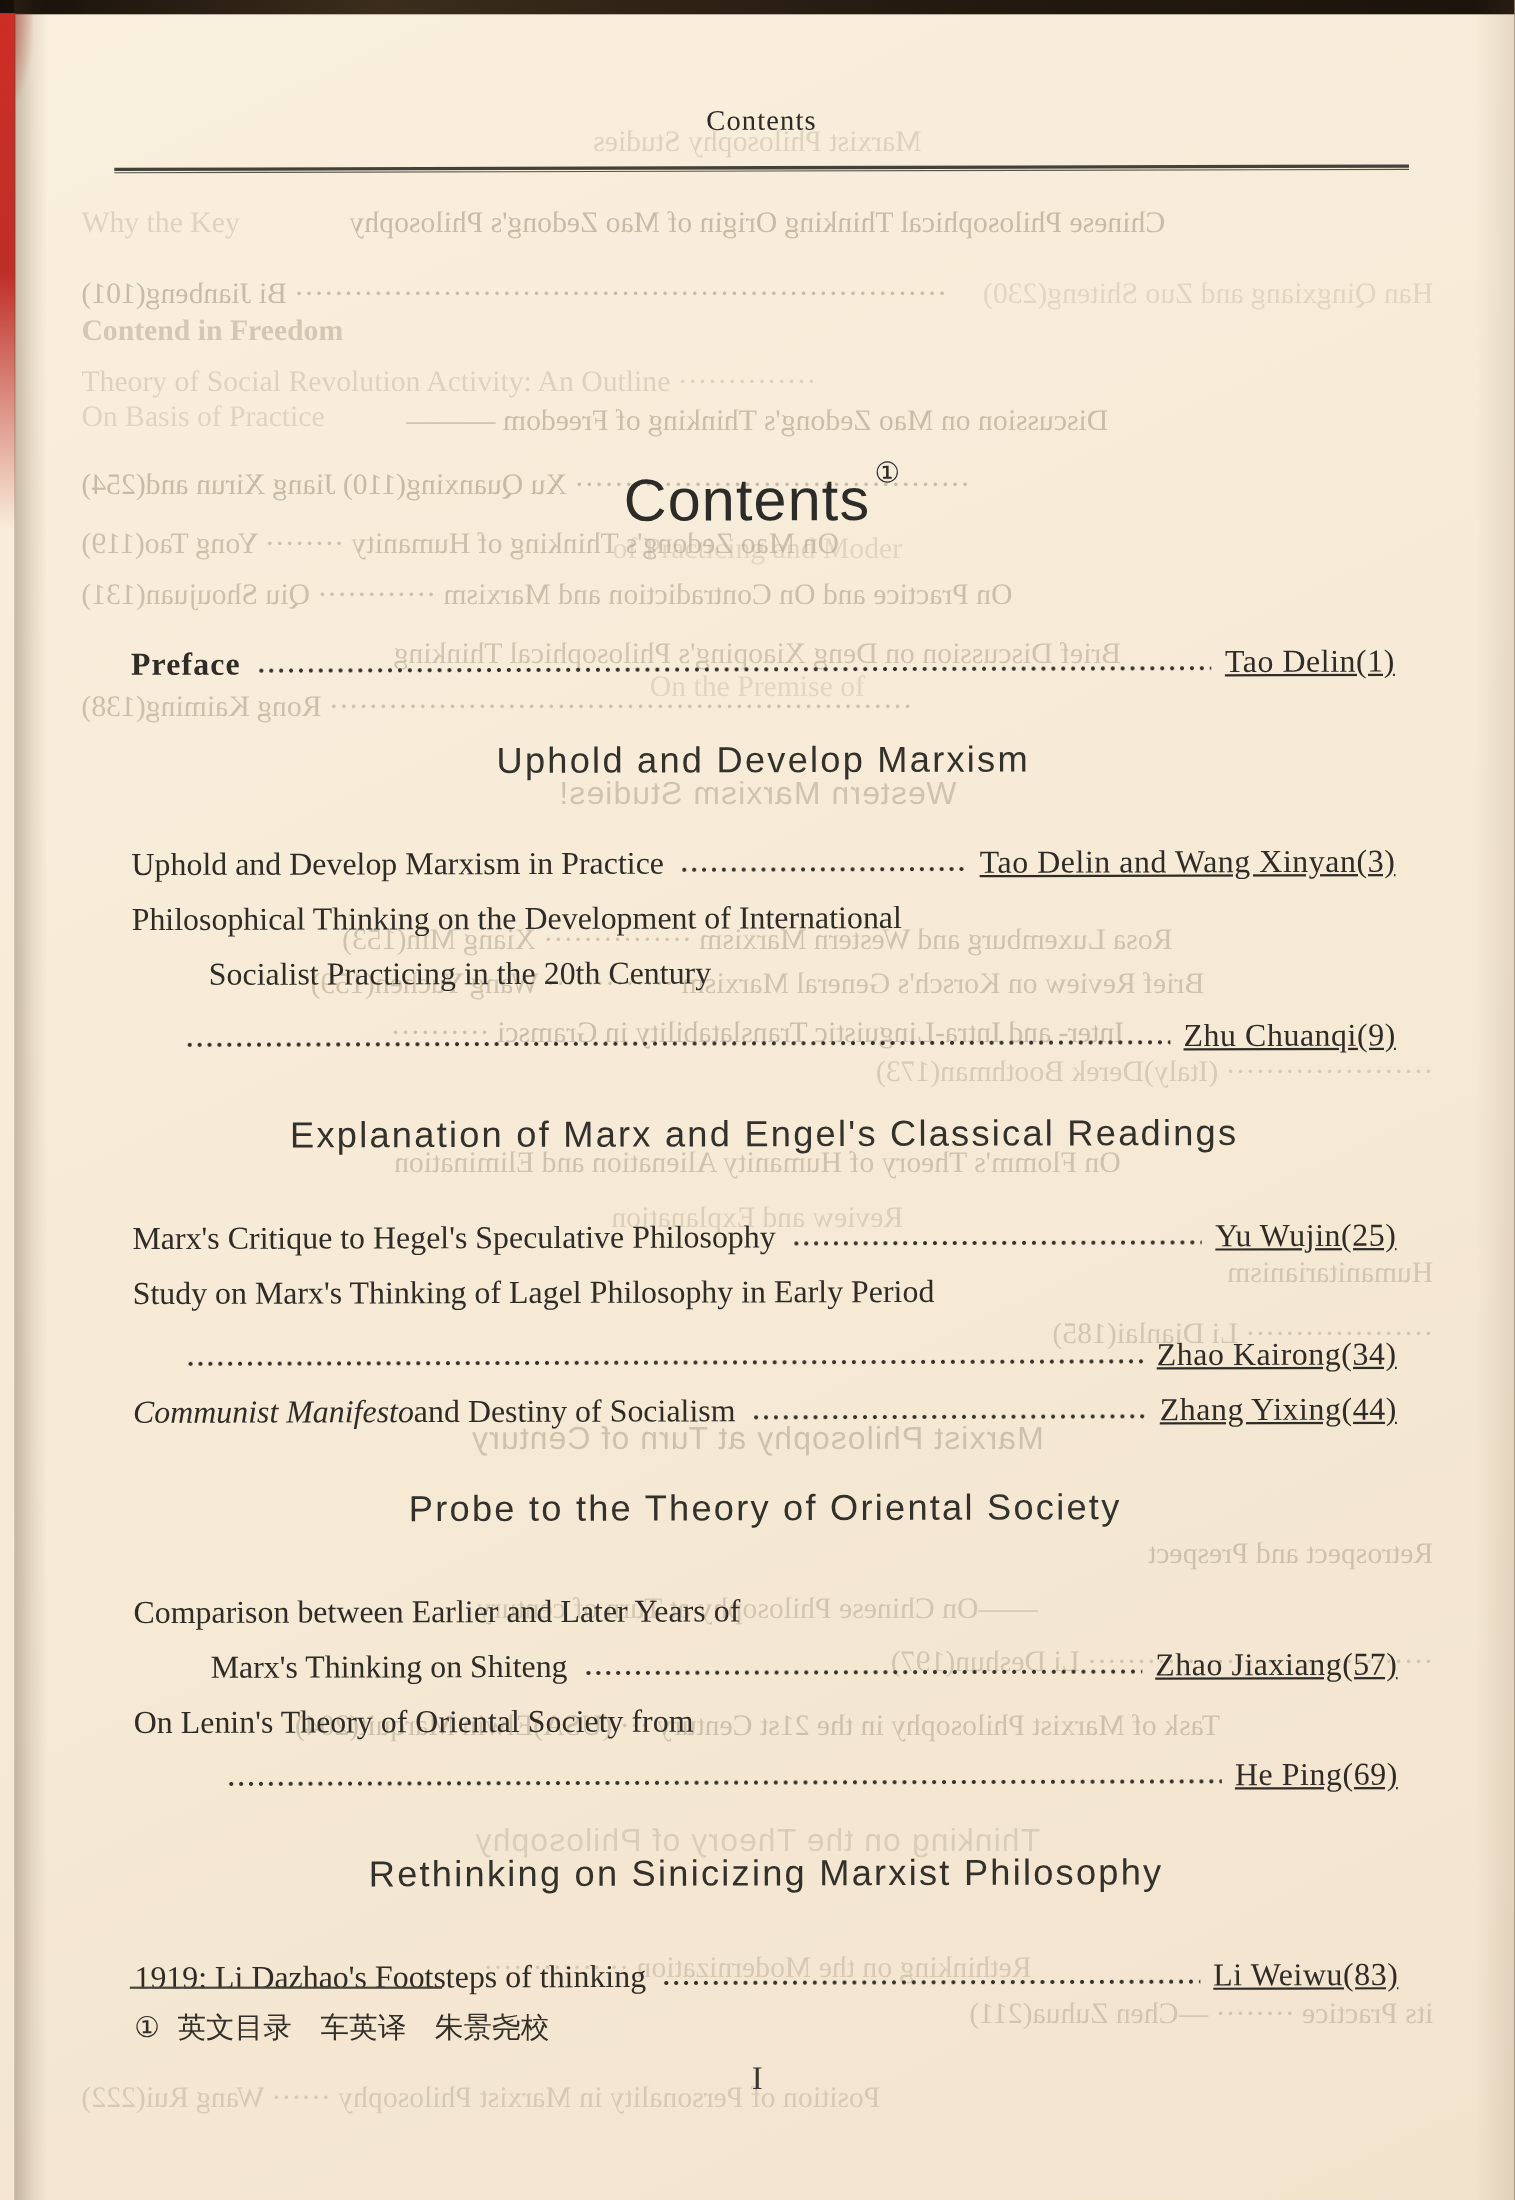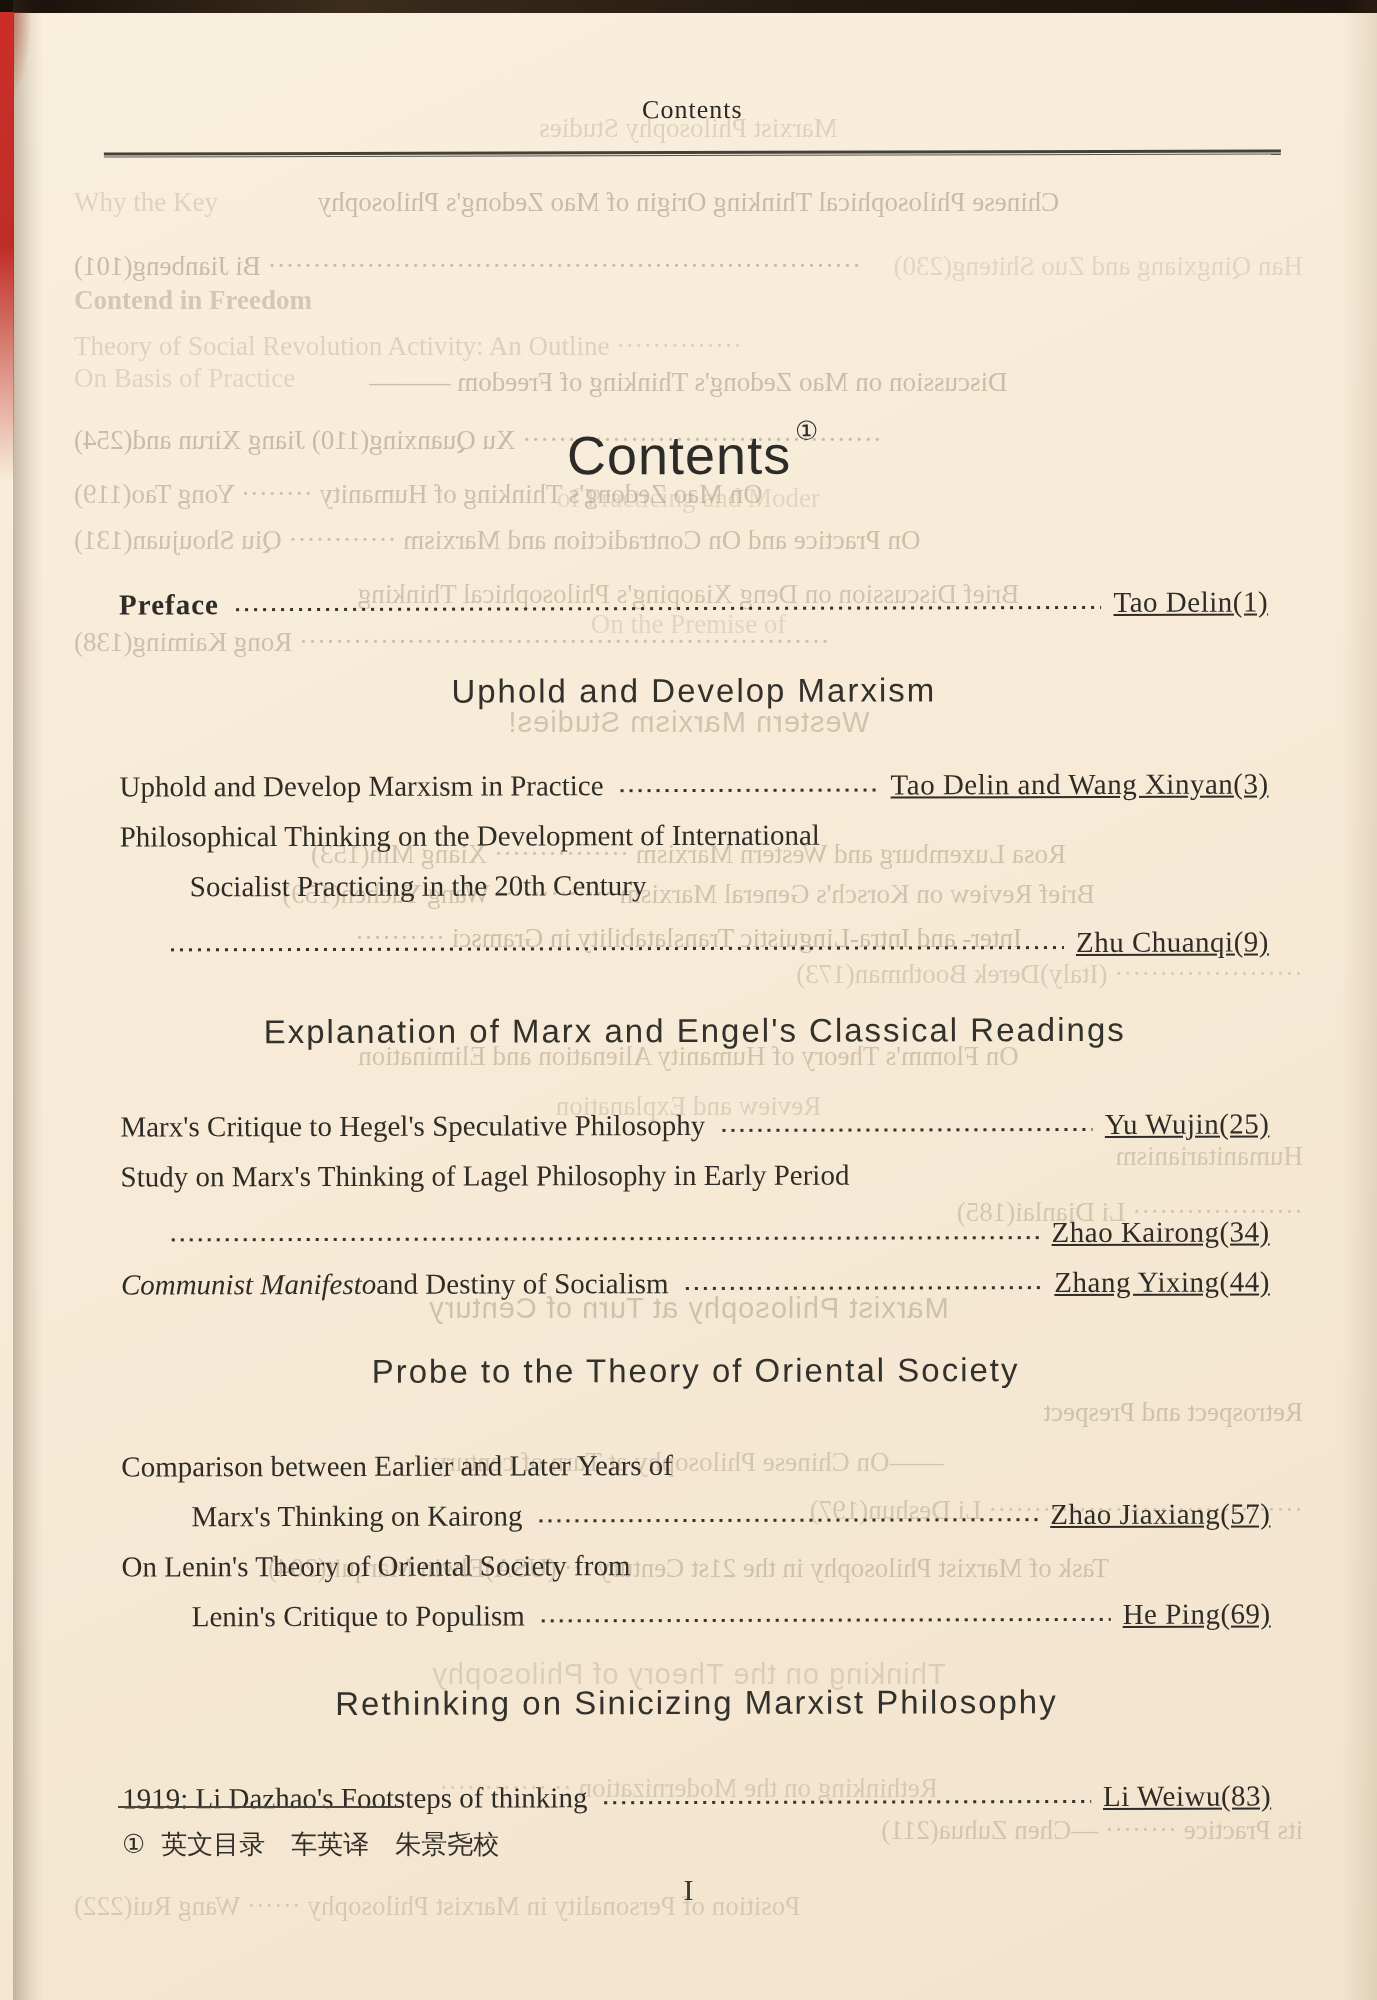--- a/index.html
+++ b/index.html
@@ -146,29 +146,28 @@
           <span class="it">Communist Manifesto</span>
           <span class="lbl"> and Destiny of Socialism</span>
           <span class="lead"></span>
           <span class="auth">Zhang Yixing(44)</span>
         </div>
         <div class="row-heading">Probe to the Theory of Oriental Society</div>
         <div class="row">
           <span class="lbl">Comparison between Earlier and Later Years of</span>
         </div>
         <div class="row ind1">
-          <span class="lbl">Marx's Thinking on Kairong</span>
+          <span class="lbl">Marx's Thinking on Shiteng</span>
           <span class="lead"></span>
           <span class="auth">Zhao Jiaxiang(57)</span>
         </div>
         <div class="row">
           <span class="lbl">On Lenin's Theory of Oriental Society from</span>
         </div>
         <div class="row ind1">
-          <span class="lbl">Lenin's Critique to Populism</span>
           <span class="lead"></span>
           <span class="auth">He Ping(69)</span>
         </div>
         <div class="row-heading">Rethinking on Sinicizing Marxist Philosophy</div>
         <div class="row">
           <span class="lbl">1919: Li Dazhao's Footsteps of thinking</span>
           <span class="lead"></span>
           <span class="auth">Li Weiwu(83)</span>
         </div>
       </div>

